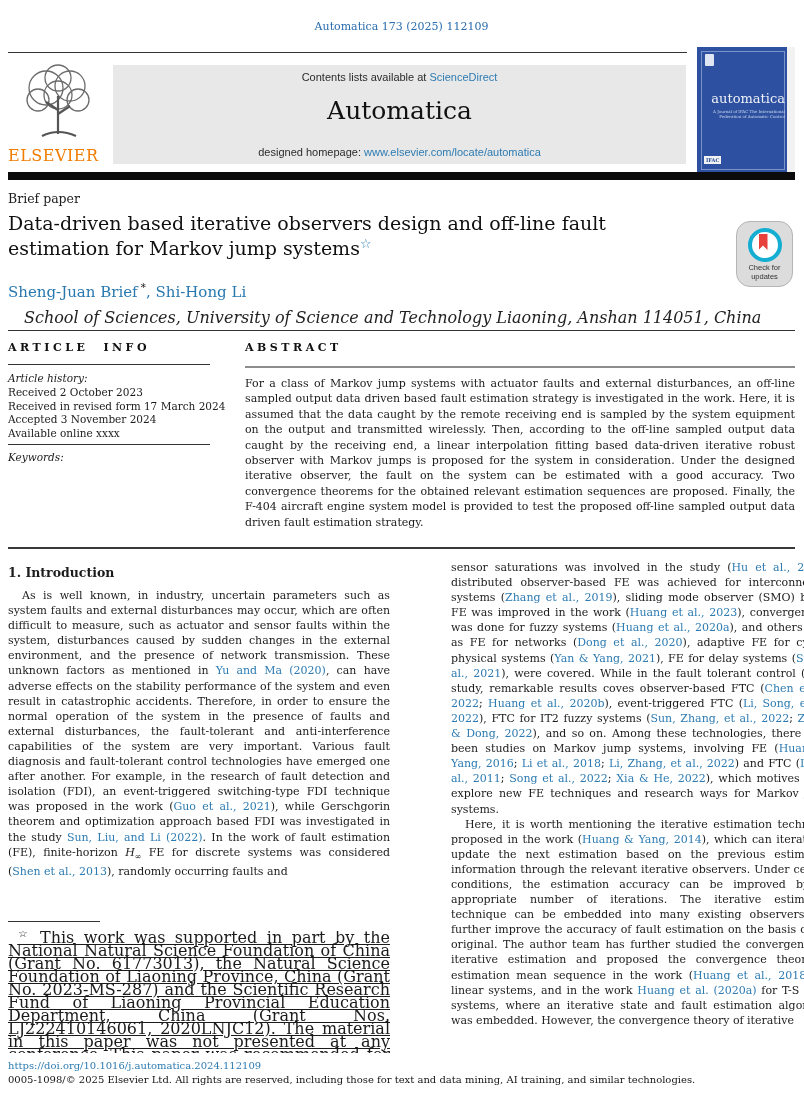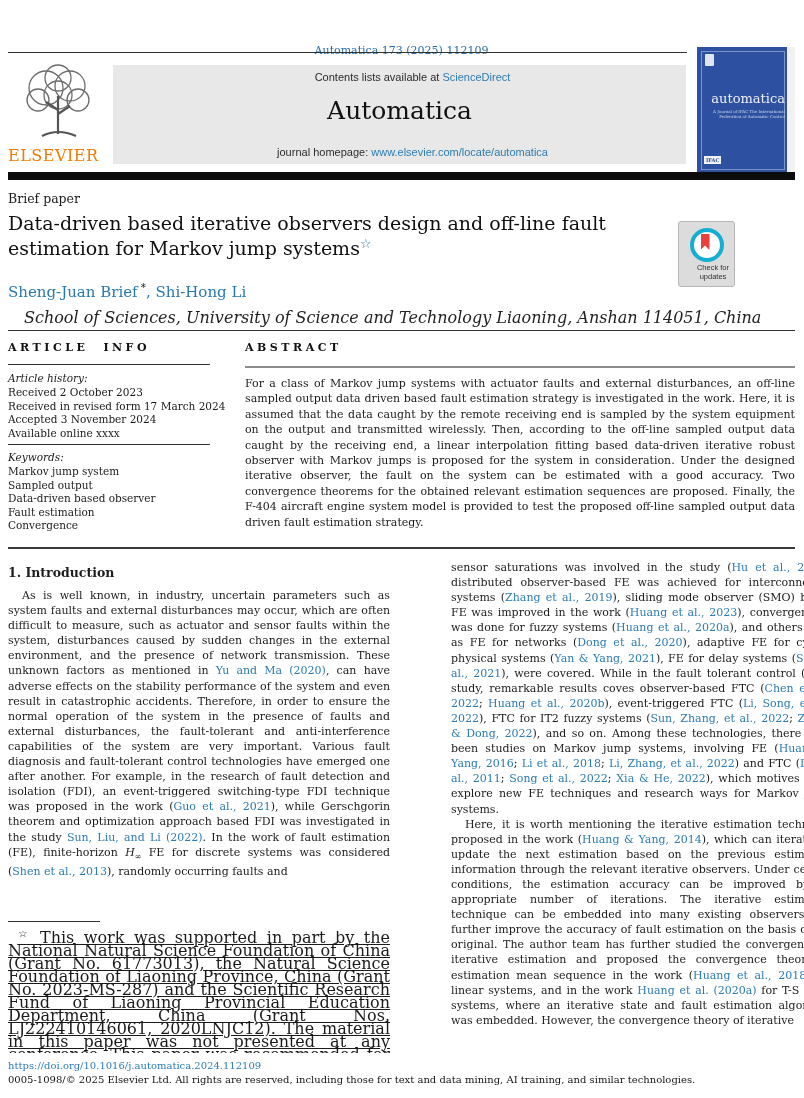--- a/index.html
+++ b/index.html
@@ -1,29 +1,29 @@
 <!DOCTYPE html>
 <html><head>
 <meta charset="utf-8">
 <style>
   html,body{margin:0;padding:0;background:#fff;}
   #page{position:relative;width:804px;height:1098px;background:#ffffff;
         font-family:"DejaVu Serif",serif;color:#1b1b1b;overflow:hidden;}
   .abs{position:absolute;}
-  .sans{font-family:"Liberation Sans","DejaVu Sans",sans-serif;padding-left:13px;}
+  .sans{font-family:"Liberation Sans","DejaVu Sans",sans-serif;}
   .cite{color:#2d7bb2;}
   .ital{font-style:italic;}
   .subs{vertical-align:sub;font-size:0.72em;}
   sup{font-size:0.68em;line-height:0;}
   p{margin:0;}
   .just{text-align:justify;}
 
   
   #top-citation{top:20px;left:8px;width:787px;text-align:center;
-    font-size:11px;color:#2a6cae;margin-top:24px;}
+    font-size:11px;color:#2a6cae;}
   #rule-top{top:52px;left:8px;width:679px;height:1px;background:#333;}
 
   
   #band{top:65px;left:113px;width:573px;height:99px;background:#e8e8e8;}
   #logo-box{top:62px;left:8px;width:102px;height:104px;background:#fff;text-align:center;}
   #elsevier-word{top:146px;left:8px;width:102px;
     font-size:16px;letter-spacing:0.5px;color:#f07c00;font-family:"DejaVu Serif",serif;}
   #contents-line{top:71px;left:113px;width:573px;text-align:center;font-size:11px;color:#2b2b2b;}
   #journal-title{top:96px;left:113px;width:573px;text-align:center;font-size:25px;color:#111;}
   #homepage-line{top:146px;left:113px;width:573px;text-align:center;font-size:11px;color:#2b2b2b;}
@@ -35,22 +35,22 @@
     color:#eef1f8;font-size:13px;}
   #cover-subtitle{position:absolute;top:62px;left:0;width:88px;text-align:right;
     color:#c9d4ec;font-size:4px;line-height:5px;}
   #cover-ifac{position:absolute;bottom:9px;left:7px;background:#f2f2f2;color:#2d51a0;
     font-size:5px;padding:1px 2px;font-weight:bold;}
   #bar-black{top:172px;left:8px;width:787px;height:8px;background:#0b0b0b;}
 
   
   #brief-paper{top:191px;left:8px;font-size:12.5px;}
   #article-title{top:211px;left:8px;width:660px;font-size:19px;line-height:25px;color:#101010;}
-  #check-badge{top:221px;left:678px;width:55px;height:64px;background:#dcdcdc;
-    border:1px solid #b5b5b5;border-radius:3px;text-align:center;cursor:pointer;}
+  #check-badge{top:221px;left:736px;width:55px;height:64px;background:#dcdcdc;
+    border:1px solid #b5b5b5;border-radius:14px;text-align:center;cursor:pointer;}
   #check-ring{width:26px;height:26px;margin:6px auto 2px;border:4px solid #14aed2;
     border-radius:50%;position:relative;background:#fff;}
   #check-mark{position:absolute;top:2px;left:7px;width:9px;height:16px;background:#e8403a;
     clip-path:polygon(0 0,100% 0,100% 100%,50% 72%,0 100%);}
   #check-text{font-size:7.5px;line-height:8.5px;color:#333;}
   #authors{top:283px;left:8px;font-size:15px;color:#2878b0;}
   #authors sup{color:#222;}
   #affiliation{top:308px;left:24px;font-size:16px;font-style:italic;color:#222;}
   #rule-aff{top:330px;left:8px;width:787px;height:1px;background:#333;}
 
@@ -112,21 +112,21 @@
             <path d="M50 52 L62 44"></path>
           <path d="M34 74 Q50 66 68 74"></path>
         </g>
       </svg>
     </span>
   </div>
   <div id="elsevier-word" class="abs">ELSEVIER</div>
 
   <div id="contents-line" class="abs sans"><span>Contents lists available at </span><span class="cite">ScienceDirect</span></div>
   <div id="journal-title" class="abs">Automatica</div>
-  <div id="homepage-line" class="abs sans"><span>journal homepage: </span><span class="cite">www.elsevier.com/locate/automatica</span></div>
+  <div id="homepage-line" class="abs sans"><span>designed homepage: </span><span class="cite">www.elsevier.com/locate/automatica</span></div>
 
   <div id="cover" class="abs">
     <div id="cover-frame"></div>
     <div id="cover-stripe"></div>
     <div id="cover-emblem"></div>
     <div id="cover-title">automatica</div>
     <div id="cover-subtitle">
       <div>A Journal of IFAC The International</div>
       <div>Federation of Automatic Control</div>
     </div>
@@ -156,27 +156,20 @@
   <div id="ai-rule1" class="abs"></div>
   <div id="ai-history-label" class="abs">Article history:</div>
   <div id="ai-history" class="abs">
       <div>Received 2 October 2023</div>
       <div>Received in revised form 17 March 2024</div>
       <div>Accepted 3 November 2024</div>
       <div>Available online xxxx</div>
     </div>
   <div id="ai-rule2" class="abs"></div>
   <div id="kw-label" class="abs">Keywords:</div>
-  <div id="kw-list" class="abs">
-      <div>Markov jump system</div>
-      <div>Sampled output</div>
-      <div>Data-driven based observer</div>
-      <div>Fault estimation</div>
-      <div>Convergence</div>
-    </div>
 
   <div id="ab-head" class="abs sec-head">ABSTRACT</div>
   <div id="ab-rule" class="abs"></div>
   <div id="abstract-text" class="abs just">For a class of Markov jump systems with actuator faults and external disturbances, an off-line sampled output data driven based fault estimation strategy is investigated in the work. Here, it is assumed that the data caught by the remote receiving end is sampled by the system equipment on the output and transmitted wirelessly. Then, according to the off-line sampled output data caught by the receiving end, a linear interpolation fitting based data-driven iterative robust observer with Markov jumps is proposed for the system in consideration. Under the designed iterative observer, the fault on the system can be estimated with a good accuracy. Two convergence theorems for the obtained relevant estimation sequences are proposed. Finally, the F-404 aircraft engine system model is provided to test the proposed off-line sampled output data driven fault estimation strategy.</div>
 
   <div id="rule-mid" class="abs"></div>
 
   <div id="intro-head" class="abs">1. Introduction</div>
   <div id="col-left" class="abs just">
     <p><span>As is well known, in industry, uncertain parameters such as system faults and external disturbances may occur, which are often difficult to measure, such as actuator and sensor faults within the system, disturbances caused by sudden changes in the external environment, and the presence of network transmission. These unknown factors as mentioned in </span><span class="cite">Yu and Ma (2020)</span><span>, can have adverse effects on the stability performance of the system and even result in catastrophic accidents. Therefore, in order to ensure the normal operation of the system in the presence of faults and external disturbances, the fault-tolerant and anti-interference capabilities of the system are very important. Various fault diagnosis and fault-tolerant control technologies have emerged one after another. For example, in the research of fault detection and isolation (FDI), an event-triggered switching-type FDI technique was proposed in the work (</span><span class="cite">Guo et al., 2021</span><span>), while Gerschgorin theorem and optimization approach based FDI was investigated in the study </span><span class="cite">Sun, Liu, and Li (2022)</span><span>. In the work of fault estimation (FE), finite-horizon </span><span class="ital">H</span><span class="subs">∞</span><span> FE for discrete systems was considered (</span><span class="cite">Shen et al., 2013</span><span>), randomly occurring faults and</span></p>

